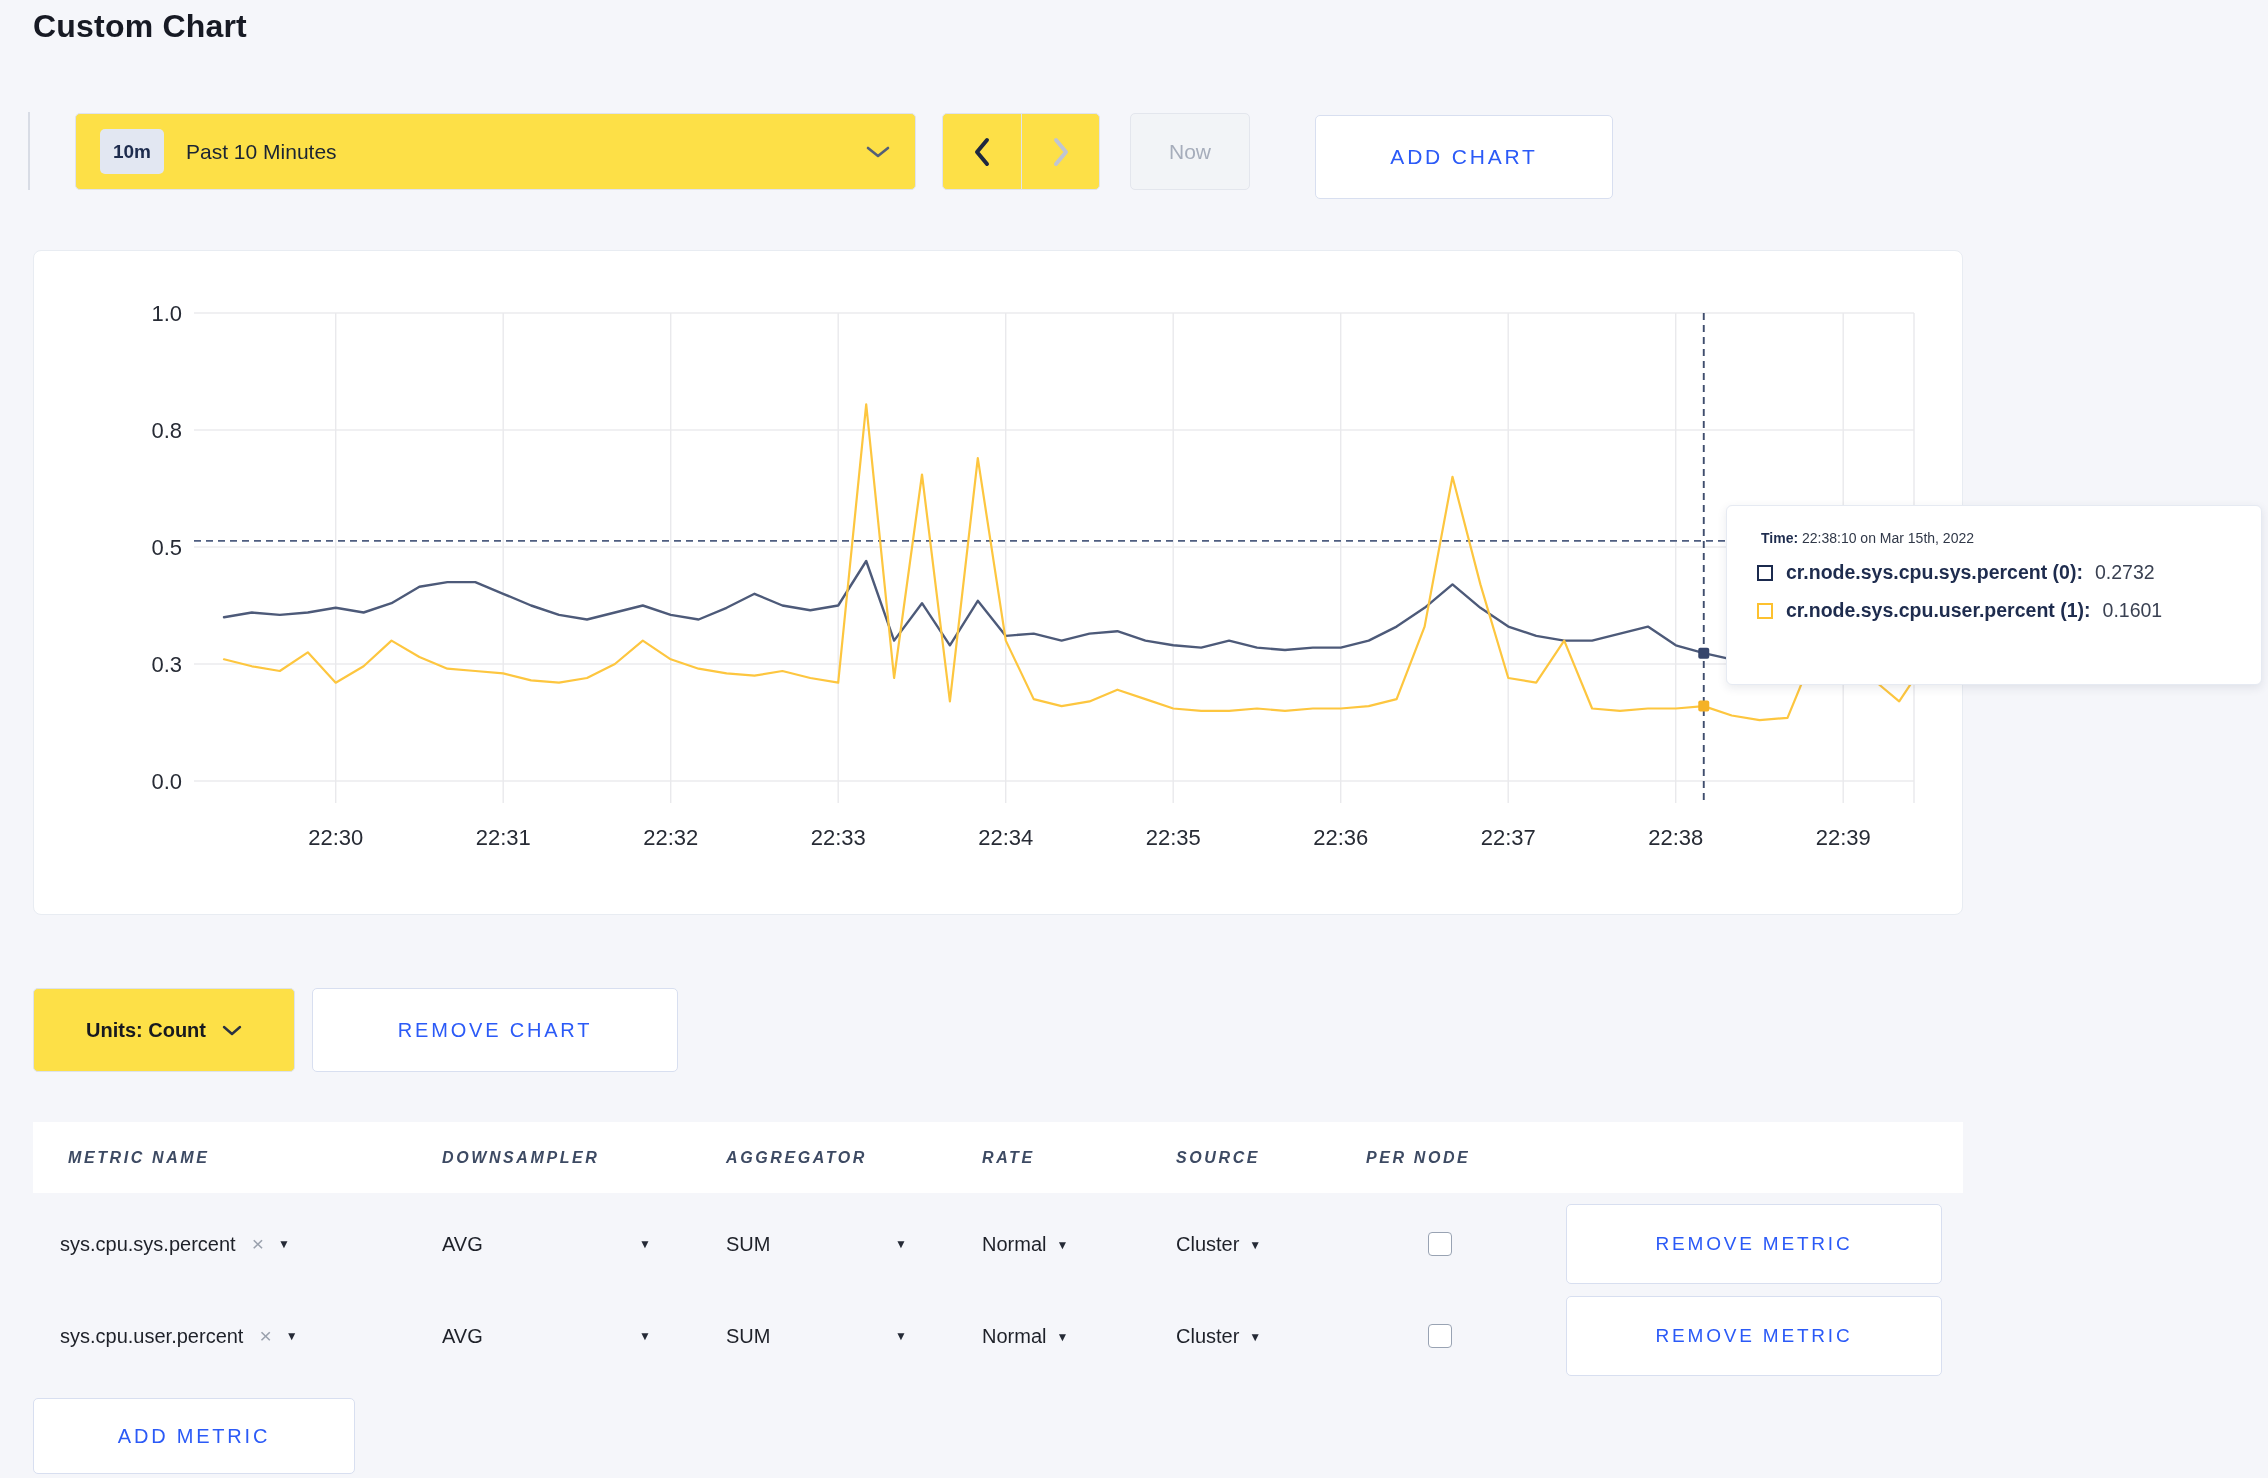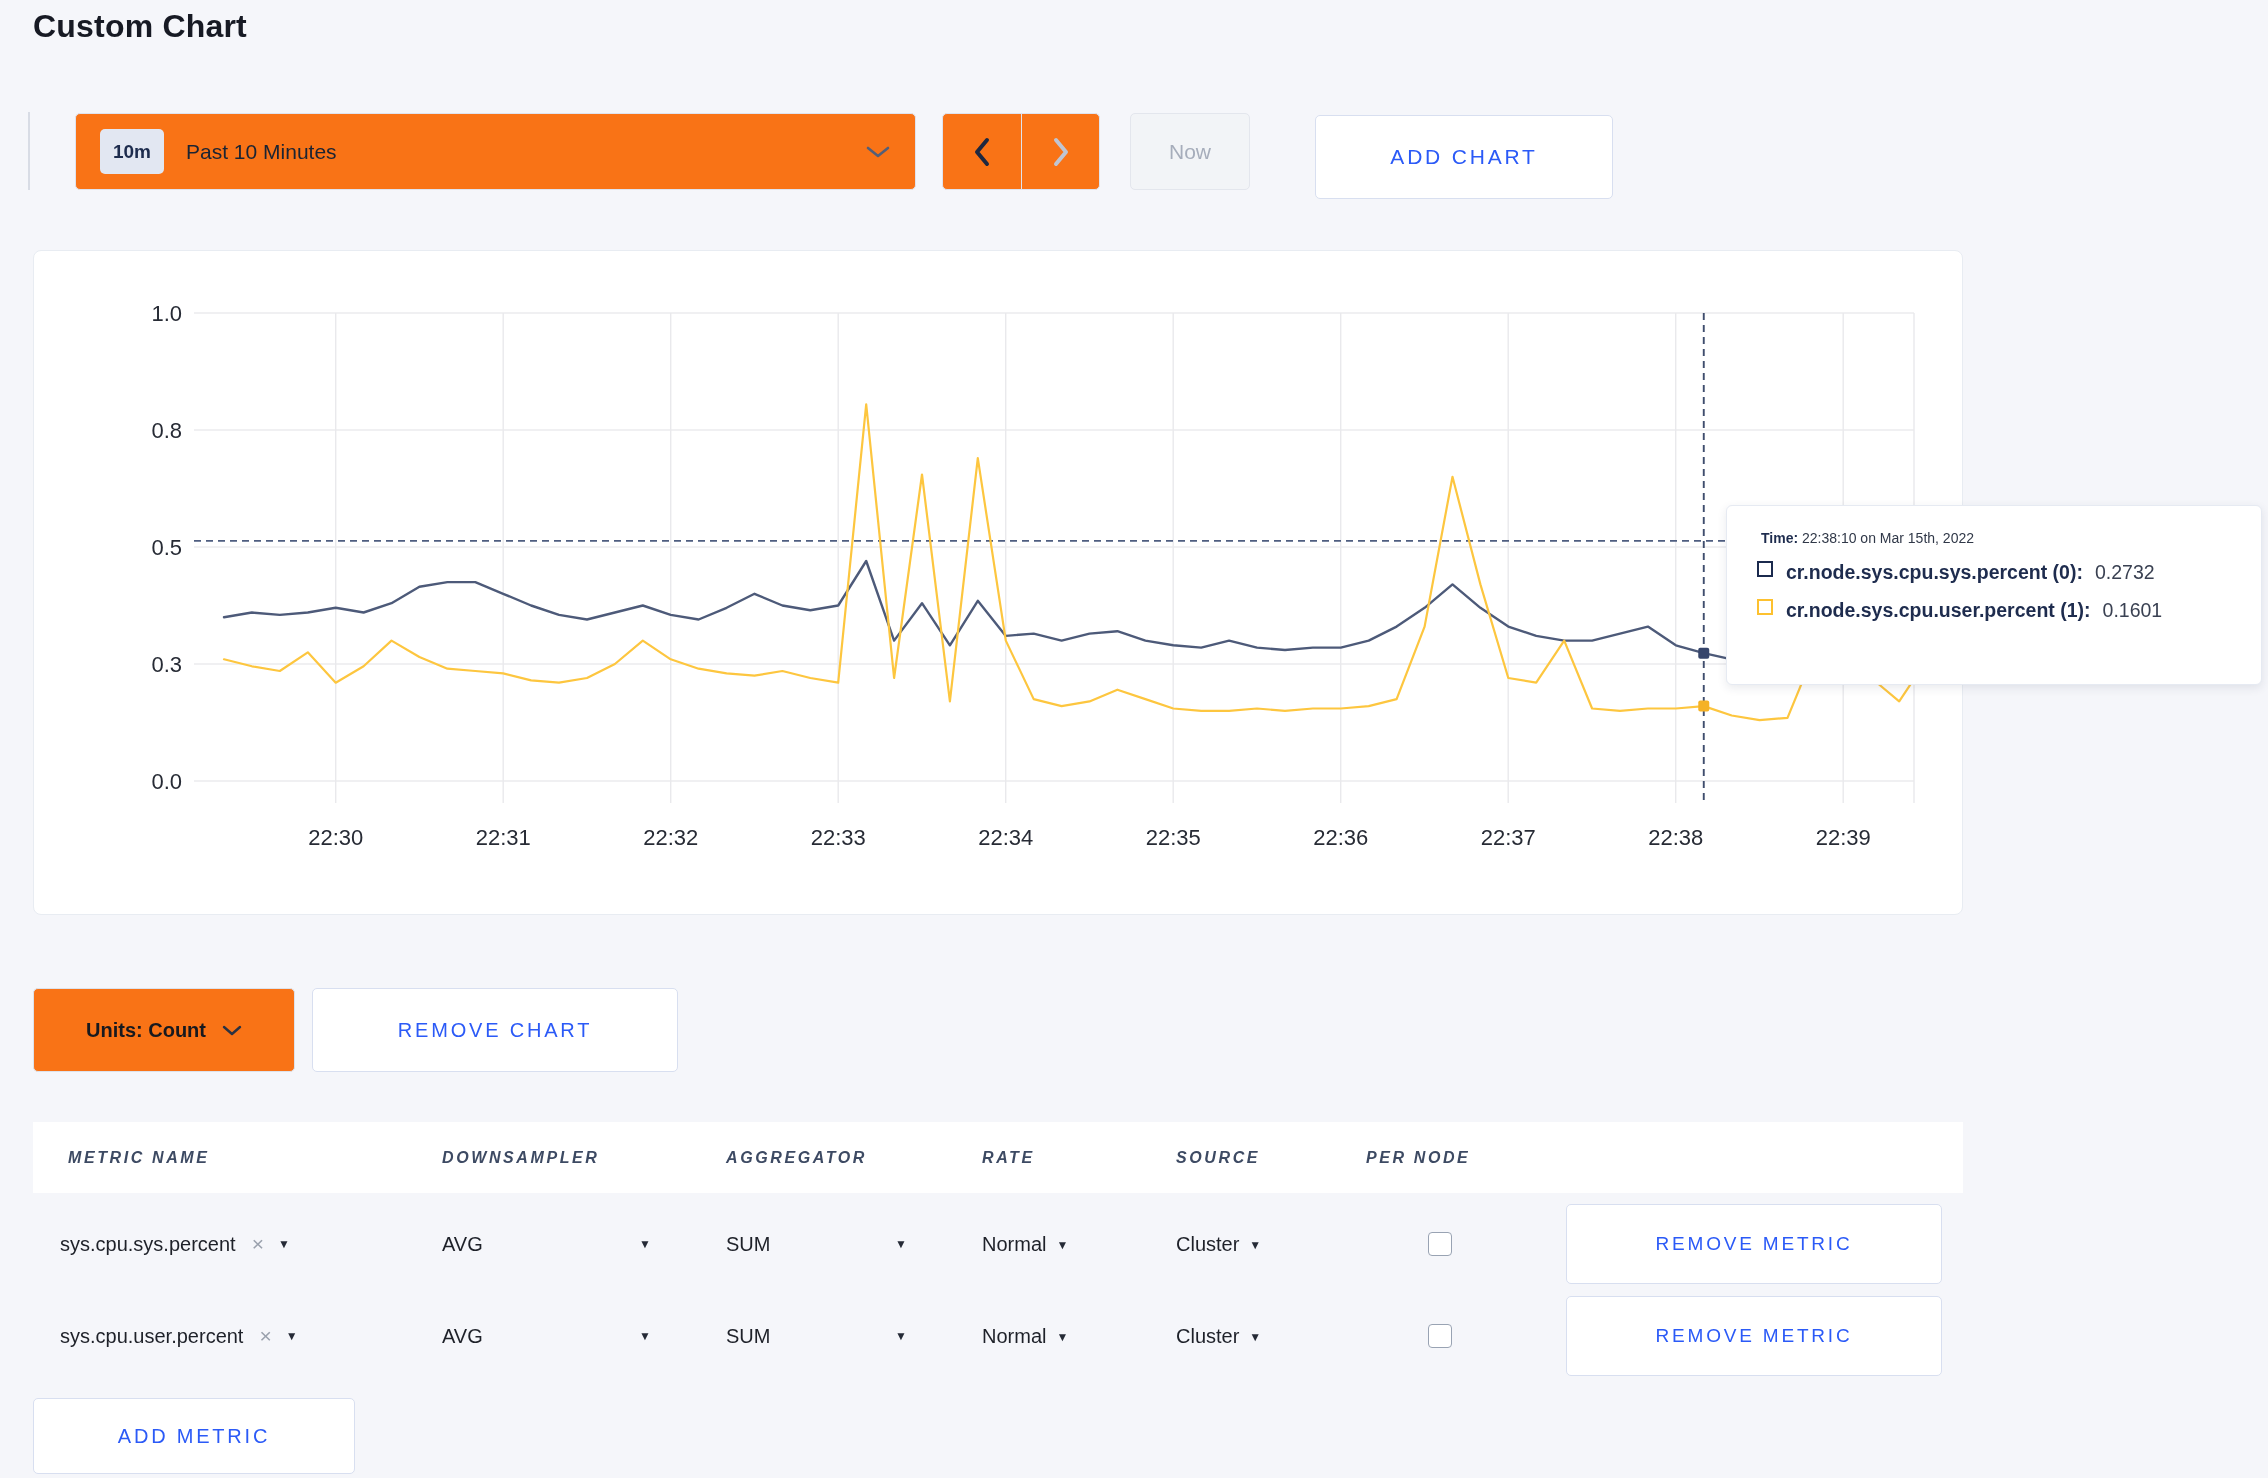--- a/index.html
+++ b/index.html
@@ -3,42 +3,42 @@
 <meta charset="utf-8">
 <style>
   * { margin:0; padding:0; box-sizing:border-box; }
   html,body { width:2268px; height:1478px; }
   body { font-family:"Liberation Sans", sans-serif; background:#f5f6fa; position:relative; overflow:hidden; }
   .abs { position:absolute; }
 
   
   #page-title { left:33px; top:8px; font-size:32px; font-weight:600; color:#171a24; letter-spacing:.2px; }
   #toolbar-divider { left:28px; top:112px; width:2px; height:78px; background:#d8dce5; }
-  .ctl { background:#f97316; border:1px solid #dfe3ee; border-radius:5px; display:flex; align-items:center; cursor:pointer; }
+  .ctl { background:#fde047; border:1px solid #dfe3ee; border-radius:5px; display:flex; align-items:center; cursor:pointer; }
   #time-dropdown { left:75px; top:113px; width:841px; height:77px; padding:0 24px; }
   #time-badge { background:#e2e7f2; border-radius:5px; width:64px; height:45px; display:flex; align-items:center; justify-content:center; font-size:19px; font-weight:bold; color:#1d2c4e; }
   #time-label { margin-left:22px; font-size:21px; color:#1b2433; flex:1; }
   #pager { left:942px; top:113px; width:158px; height:77px; padding:0; overflow:hidden; }
   .pager-cell { width:79px; height:100%; display:flex; align-items:center; justify-content:center; }
   .pager-cell + .pager-cell { border-left:1px solid #dfe3ee; }
   #now-button { left:1130px; top:113px; width:120px; height:77px; justify-content:center; background:#f2f4f7; border-color:#e3e6ed; font-size:21px; color:#a6adbb; }
   .blue-btn { background:#fff; border:1px solid #d8dff0; border-radius:5px; color:#2b5af7; font-weight:500; letter-spacing:2.8px; display:flex; align-items:center; justify-content:center; cursor:pointer; font-family:"Liberation Sans", sans-serif; }
   #add-chart-button { left:1315px; top:115px; width:298px; height:84px; font-size:21px; }
 
   
   #chart-card { left:33px; top:250px; width:1930px; height:665px; background:#fff; border:1px solid #e8ecf2; border-radius:8px; }
   #chart-svg { position:absolute; left:0; top:0; }
   .y-tick { font-size:22px; fill:#272b35; }
   .x-tick { font-size:22px; fill:#272b35; }
 
   
   #chart-tooltip { left:1726px; top:505px; width:536px; height:180px; background:#fff; border:1px solid #e6eaf2; border-radius:6px; box-shadow:0 3px 10px rgba(40,50,80,.10); padding:24px 28px 0 30px; z-index:5; }
   .tt-time-row { margin-left:4px; font-size:14px; color:#303848; }
   .tt-time-label { font-weight:bold; color:#1e2c4e; }
-  .tt-series-row { display:flex; align-items:flex-start; margin-top:15px; font-size:19.5px; }
+  .tt-series-row { display:flex; align-items:center; margin-top:15px; font-size:19.5px; }
   .tt-square { width:16px; height:16px; border:2.5px solid; background:#fff; margin-right:13px; flex:0 0 auto; }
   .tt-name { font-weight:bold; color:#1e2c4e; margin-right:12px; }
   .tt-val { color:#3a4152; }
 
   
   #units-dropdown { left:33px; top:988px; width:262px; height:84px; justify-content:center; gap:16px; border-color:#dde2eb; }
   #units-label { font-size:20px; font-weight:bold; color:#17191f; }
   #remove-chart-button { left:312px; top:988px; width:366px; height:84px; font-size:20px; }
 
   

